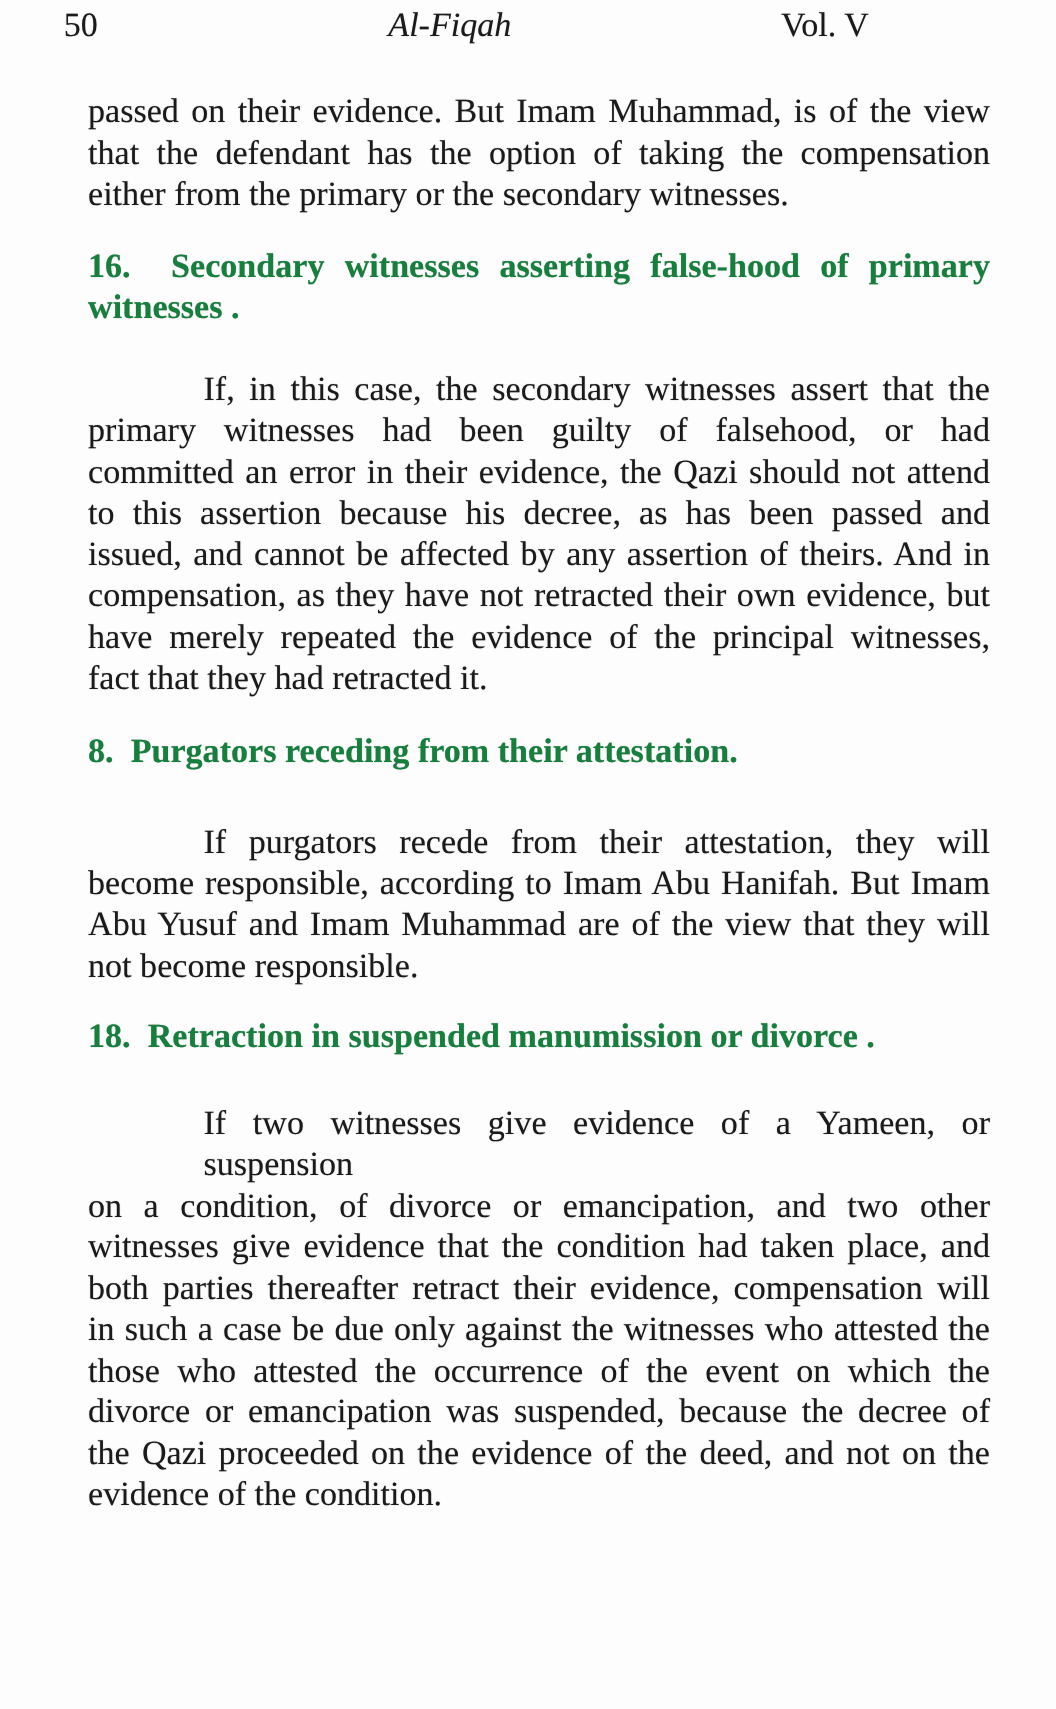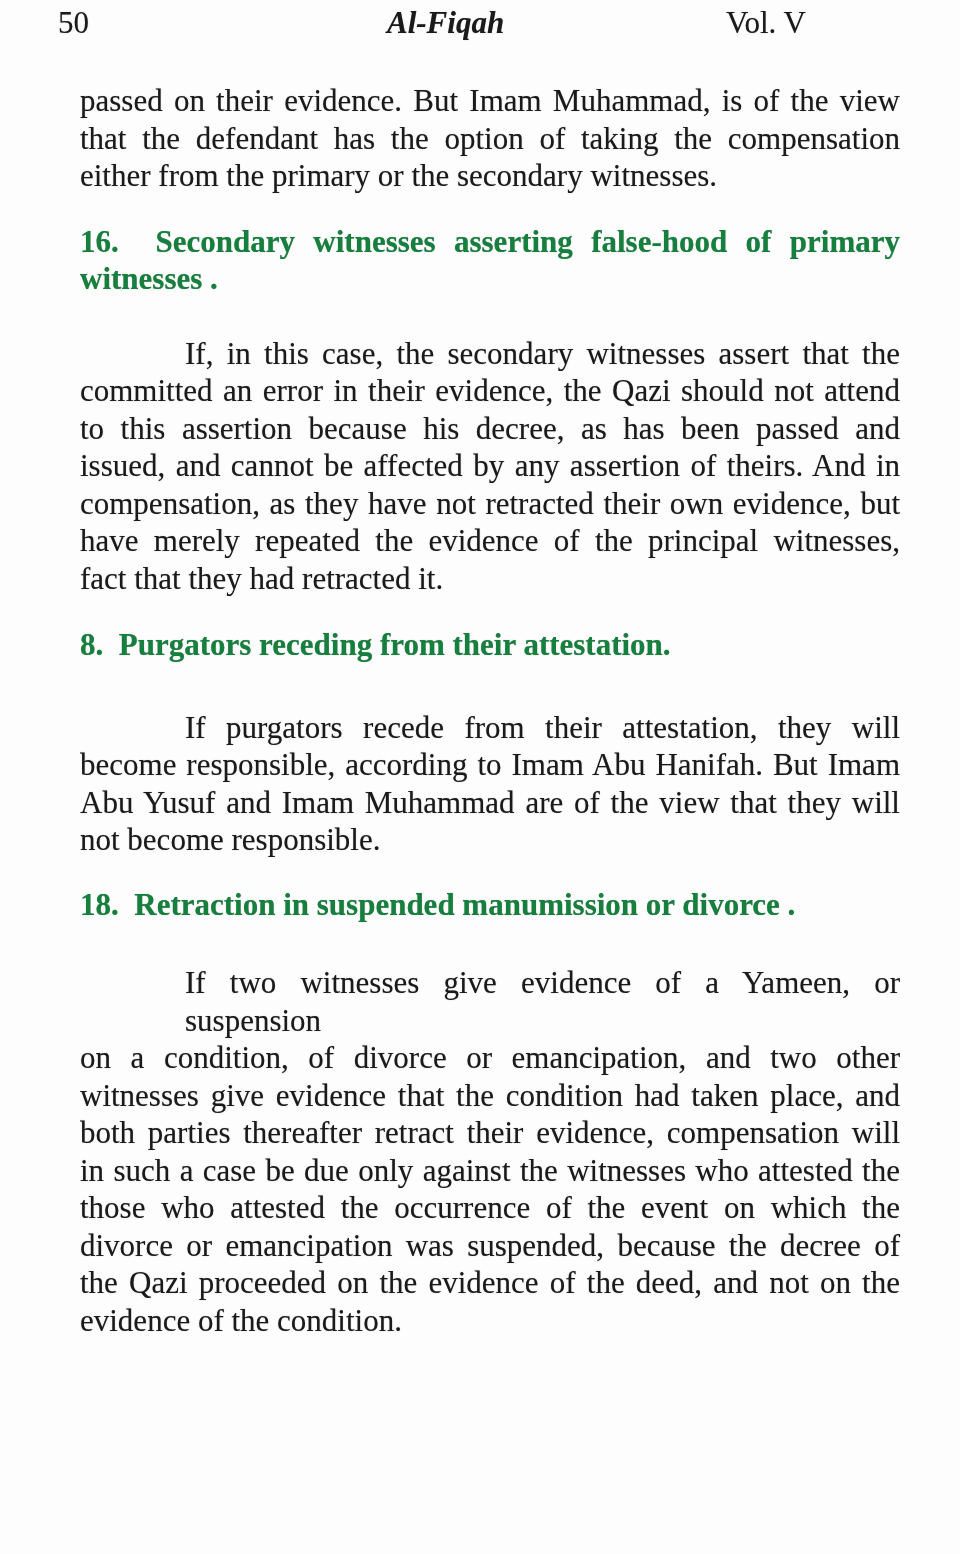--- a/index.html
+++ b/index.html
@@ -14,22 +14,22 @@
     text-shadow: 0 0 1px rgba(30,30,30,0.45);
   }
   .running-header {
     position: relative;
     height: 38px;
     margin-top: 4px;
     font-size: 31px;
     line-height: 37.5px;
   }
   .running-header .pageno  { position: absolute; left: 58px;  top: 0; }
-  .running-header .title   { position: absolute; left: 387px; top: 0; font-style: italic; font-weight: 700; }
-  .running-header .volume  { position: absolute; left: 726px; top: 0; }
+  .running-header .title   { position: absolute; left: 353px; top: 0; font-style: italic; font-weight: 400; }
+  .running-header .volume  { position: absolute; left: 710px; top: 0; }
   .content {
     padding: 0 60px 0 80px;
     font-size: 31px;
     line-height: 37.5px;
   }
   .block { margin: 0; }
   .block.heading { font-weight: 700; color: #15803d; }
   
   .content .block:nth-child(1) { margin-top: 40px; }
   .content .block:nth-child(2) { margin-top: 28px; }
@@ -63,20 +63,21 @@
         <div class="line jl">passed on their evidence. But Imam Muhammad, is of the view</div>
         <div class="line jl">that the defendant has the option of taking the compensation</div>
         <div class="line">either from the primary or the secondary witnesses.</div>
       </div>
       <div class="block heading">
         <div class="line jl">16.  Secondary witnesses asserting false-hood of primary</div>
         <div class="line">witnesses .</div>
       </div>
       <div class="block paragraph">
         <div class="line jl indent">If, in this case, the secondary witnesses assert that the</div>
+        <div class="line jl">primary witnesses had been guilty of falsehood, or had</div>
         <div class="line jl">committed an error in their evidence, the Qazi should not attend</div>
         <div class="line jl">to this assertion because his decree, as has been passed and</div>
         <div class="line jl">issued, and cannot be affected by any assertion of theirs. And in</div>
         <div class="line jl">compensation, as they have not retracted their own evidence, but</div>
         <div class="line jl">have merely repeated the evidence of the principal witnesses,</div>
         <div class="line">fact that they had retracted it.</div>
       </div>
       <div class="block heading">
         <div class="line">8.  Purgators receding from their attestation.</div>
       </div>

